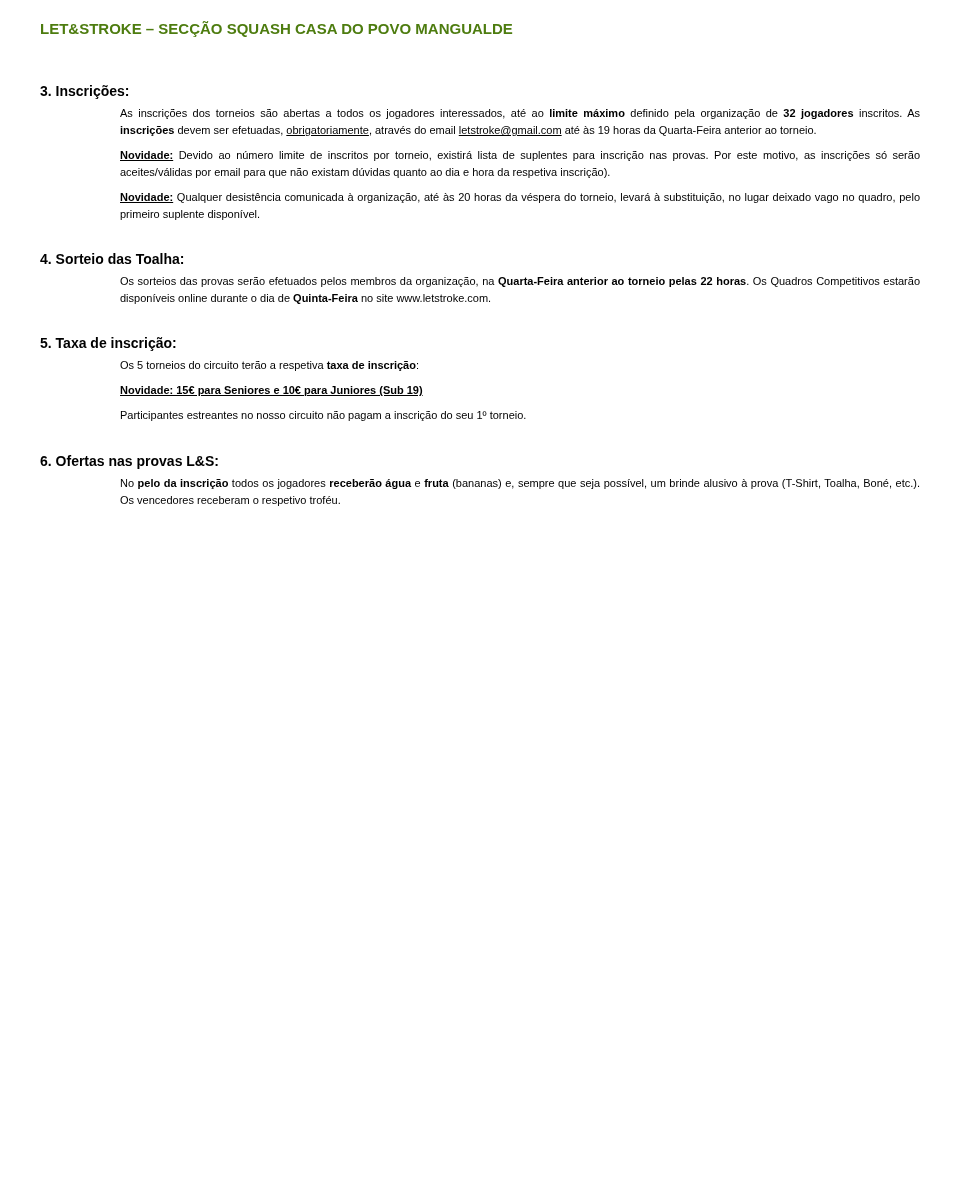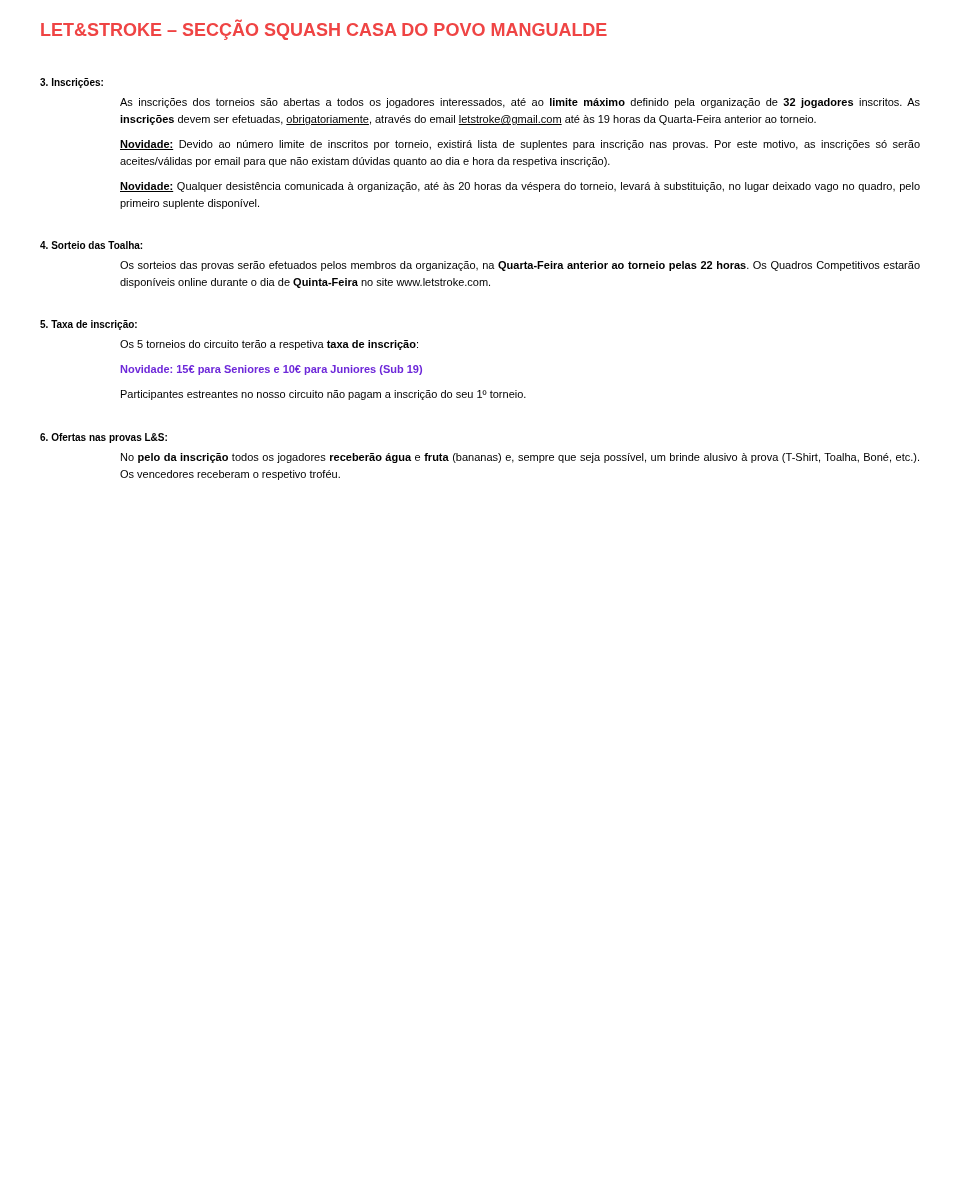--- a/index.html
+++ b/index.html
@@ -12,33 +12,33 @@
       background: #ffffff;
       font-family: Arial, Helvetica, sans-serif;
       font-size: 14px;
       color: #000000;
       width: 960px;
       min-height: 1196px;
       padding: 20px 40px 40px 40px;
     }
 
     .page-header {
-      font-size: 18px;
+      font-size: 15px;
       font-weight: bold;
-      color: #ef4444;
-      margin-bottom: 28px;
+      color: #4d7c0f;
+      margin-bottom: 38px;
       padding-bottom: 8px;
     }
 
     .section {
       margin-bottom: 28px;
     }
 
     .section-title {
-      font-size: 10px;
+      font-size: 14px;
       font-weight: bold;
       margin-bottom: 6px;
     }
 
     .section-content {
       margin-left: 80px;
       line-height: 1.55;
       font-size: 11px;
       text-align: justify;
     }
@@ -50,22 +50,23 @@
     .underline {
       text-decoration: underline;
     }
 
     .novidade {
       font-weight: bold;
       text-decoration: underline;
     }
 
     .highlight-red {
-      color: #6d28d9;
+      color: #000000;
       font-weight: bold;
+      text-decoration: underline;
     }
 
     p {
       margin-bottom: 8px;
     }
   </style>
 </head>
 <body>
 
 <div>

